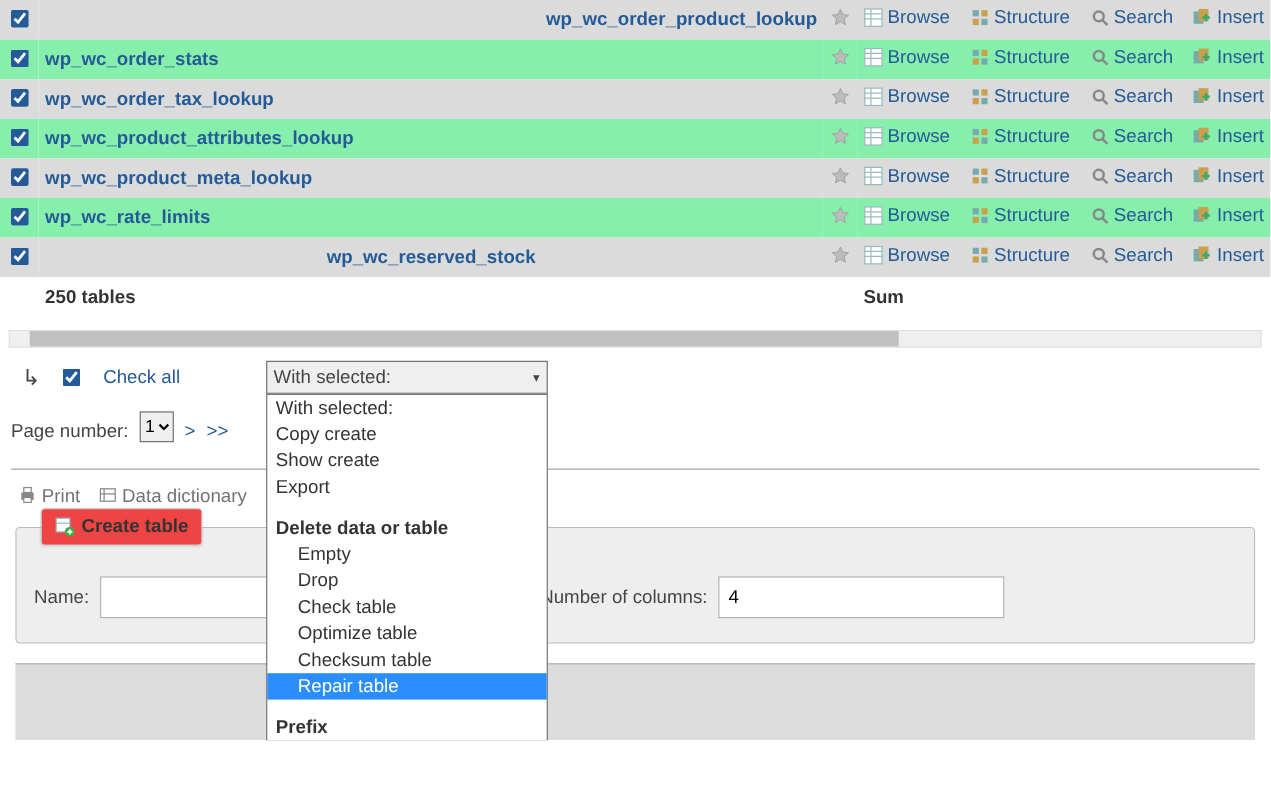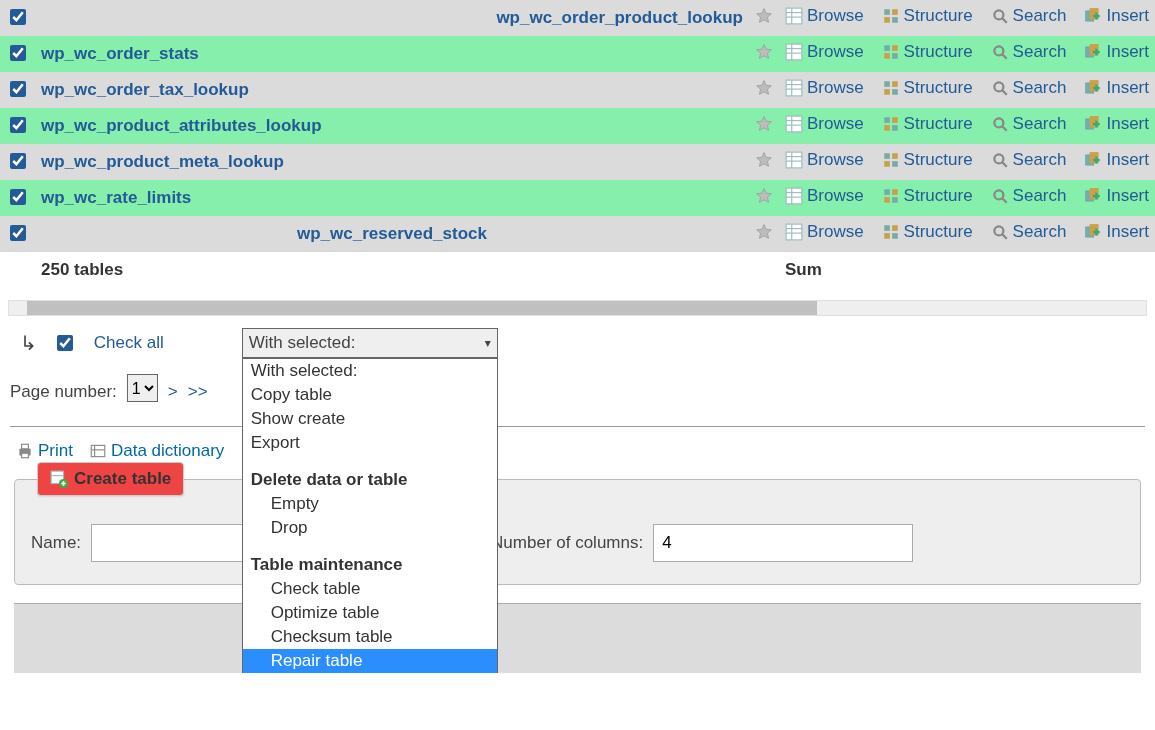--- a/index.html
+++ b/index.html
@@ -35,21 +35,21 @@
   .dropdown { position: absolute; left: 0; top: 30px; width: 256px; background: #fff; border: 1px solid #666; z-index: 50; }
   .dd-item { padding: 2px 8px; color: #333; }
   .dd-item.indent { padding-left: 28px; }
   .dd-head { font-weight: bold; margin-top: 13px; }
   .dd-sel { background: #2b8eff; color: #fff; }
   .pagerow { display: flex; align-items: flex-end; gap: 10px; padding: 8px 10px 16px 10px; }
   .pagebtn { color: #235a97; }
   .pagesel { height: 28px; border: 1px solid #666; font-size: 16px; }
   hr.sep { border: none; border-top: 1px solid #999; margin: 8px 10px 14px 10px; }
   .printrow { display: flex; align-items: center; gap: 16px; padding: 0 16px 18px 16px; }
-  .linkish { color: #0369a1; display: inline-flex; align-items: center; gap: 4px; }
+  .linkish { color: #737373; display: inline-flex; gap: 4px; }
   .create-box { margin: 0 14px 18px 14px; border: 1px solid #bbb; border-radius: 4px; background: #eee; position: relative; padding: 44px 16px 22px 16px; }
   .create-legend { position: absolute; top: -18px; left: 22px; background: #ef4444; border: 1px solid #ccc; border-radius: 4px; padding: 6px 12px; font-weight: bold; color: #333; display: inline-flex; align-items: center; gap: 6px; box-shadow: 0 1px 2px rgba(0,0,0,0.1); }
   .form-row { display: flex; align-items: center; gap: 10px; }
   .txt { height: 38px; border: 1px solid #aaa; background: #fff; font-size: 17px; padding: 4px 8px; }
   .bottombar { height: 70px; background: #dcdcdc; border-top: 1px solid #aaa; margin: 0 14px; }
   .ic { width: 18px; height: 18px; display: inline-block; flex-shrink: 0; }
 </style>
 </head>
 <body>
 
@@ -351,27 +351,26 @@
   <input type="checkbox" class="chk" checked="" style="">
   <span class="checkall-lbl">Check all</span>
 
   <div class="sel-wrap">
     <div class="sel-closed">
       <span>With selected:</span>
       <span class="sel-caret">▾</span>
     </div>
     <div class="dropdown">
       <div class="dd-item">With selected:</div>
-      <div class="dd-item">Copy table</div>
+      <div class="dd-item">Copy create</div>
       <div class="dd-item">Show create</div>
       <div class="dd-item">Export</div>
       <div class="dd-item dd-head">Delete data or table</div>
       <div class="dd-item indent">Empty</div>
       <div class="dd-item indent">Drop</div>
-      <div class="dd-item dd-head">Table maintenance</div>
       <div class="dd-item indent">Check table</div>
       <div class="dd-item indent">Optimize table</div>
       <div class="dd-item indent">Checksum table</div>
       <div class="dd-item indent dd-sel">Repair table</div>
       <div class="dd-item dd-head">Prefix</div>
     </div>
   </div>
 </div>
 
 <div class="pagerow">

